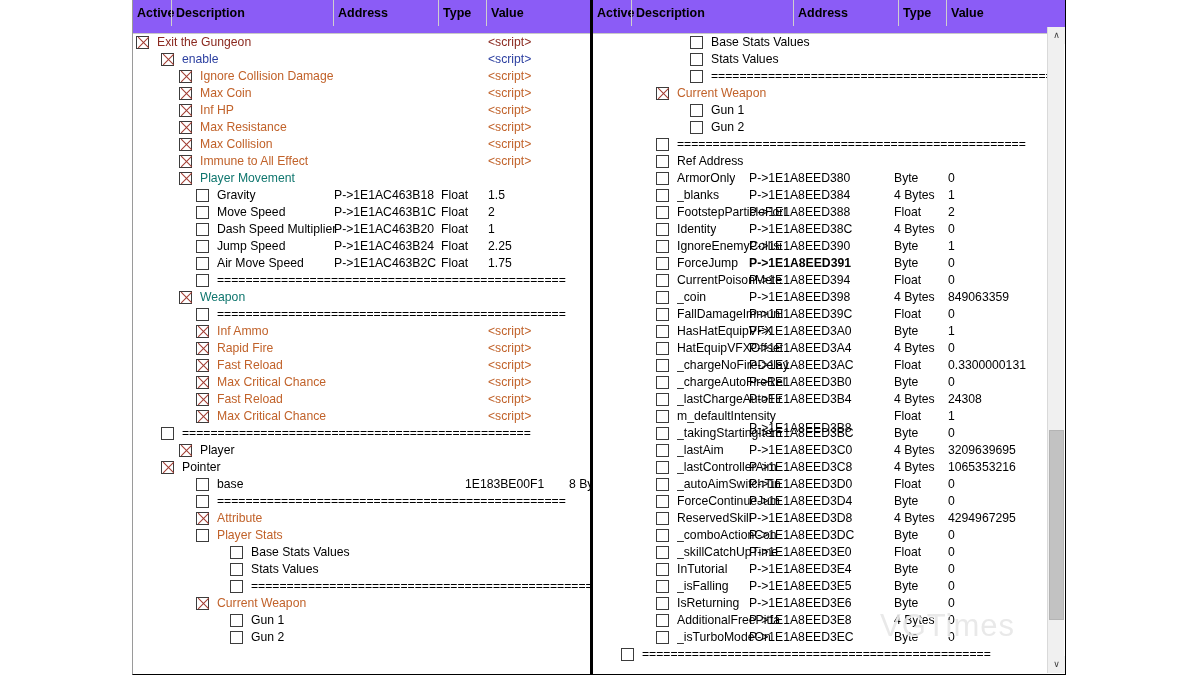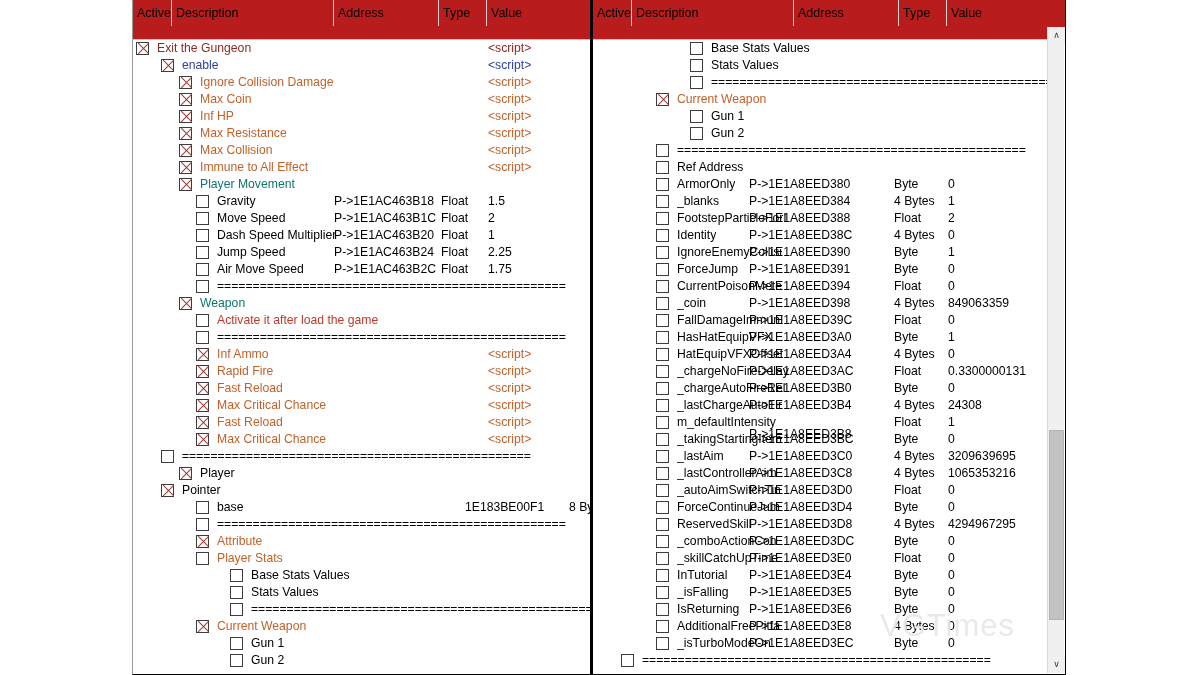--- a/index.html
+++ b/index.html
@@ -24,24 +24,25 @@
     border: 1px solid #000000;
     border-top: none;
     overflow: hidden;
   }
   #panel-left  { left: 132px; width: 459px; height: 675px; border-left: 1px solid #9a9a9a; }
   #panel-right { left: 592px; width: 474px; height: 675px; }
 
   
   .hdr {
     position: relative;
-    height: 40px;
-    background: #b91c1c;
+    height: 34px;
+    background: #8b5cf6;
     border-bottom: 1px solid #c8c8c8;
     white-space: nowrap;
+    font-weight: bold;
   }
   .hdr-cell {
     position: absolute;
     top: 0;
     height: 26px;
     line-height: 26px;
     font-size: 12.5px;
     color: #000000;
     padding-left: 4px;
     border-left: 1px solid #cfcfcf;
@@ -283,24 +284,20 @@
         <div class="row">
           <div class="cb" style="left: 63px;"></div>
           <div class="sep" style="left: 84px;">=================================================</div>
         </div>
         <div class="row">
           <div class="cb checked" style="left: 46px;"></div>
           <div class="desc c-green" style="left: 67px;">Weapon</div>
         </div>
         <div class="row">
           <div class="cb" style="left: 63px;"></div>
-          <div class="desc c-red" style="left: 84px;">Activate it after load the game</div>
-        </div>
-        <div class="row">
-          <div class="cb" style="left: 63px;"></div>
           <div class="sep" style="left: 84px;">=================================================</div>
         </div>
         <div class="row">
           <div class="cb checked" style="left: 63px;"></div>
           <div class="desc c-orange" style="left: 84px;">Inf Ammo</div>
           <div class="val c-orange" style="left: 355px;">&lt;script&gt;</div>
         </div>
         <div class="row">
           <div class="cb checked" style="left: 63px;"></div>
           <div class="desc c-orange" style="left: 84px;">Rapid Fire</div>
@@ -455,21 +452,21 @@
         <div class="row">
           <div class="cb" style="left: 63px;"></div>
           <div class="desc c-black" style="left: 84px;">IgnoreEnemyCollisi</div>
           <div class="addr" style="left: 156px;">P-&gt;1E1A8EED390</div>
           <div class="type" style="left: 301px;">Byte</div>
           <div class="val c-black" style="left: 355px;">1</div>
         </div>
         <div class="row">
           <div class="cb" style="left: 63px;"></div>
           <div class="desc c-black" style="left: 84px;">ForceJump</div>
-          <div class="addr" style="left: 156px;">P-&gt;1E1A8EED391</div>
+          <div class="addr" style="left: 156px; font-weight: bold;">P-&gt;1E1A8EED391</div>
           <div class="type" style="left: 301px;">Byte</div>
           <div class="val c-black" style="left: 355px;">0</div>
         </div>
         <div class="row">
           <div class="cb" style="left: 63px;"></div>
           <div class="desc c-black" style="left: 84px;">CurrentPoisonMete</div>
           <div class="addr" style="left: 156px;">P-&gt;1E1A8EED394</div>
           <div class="type" style="left: 301px;">Float</div>
           <div class="val c-black" style="left: 355px;">0</div>
         </div>

